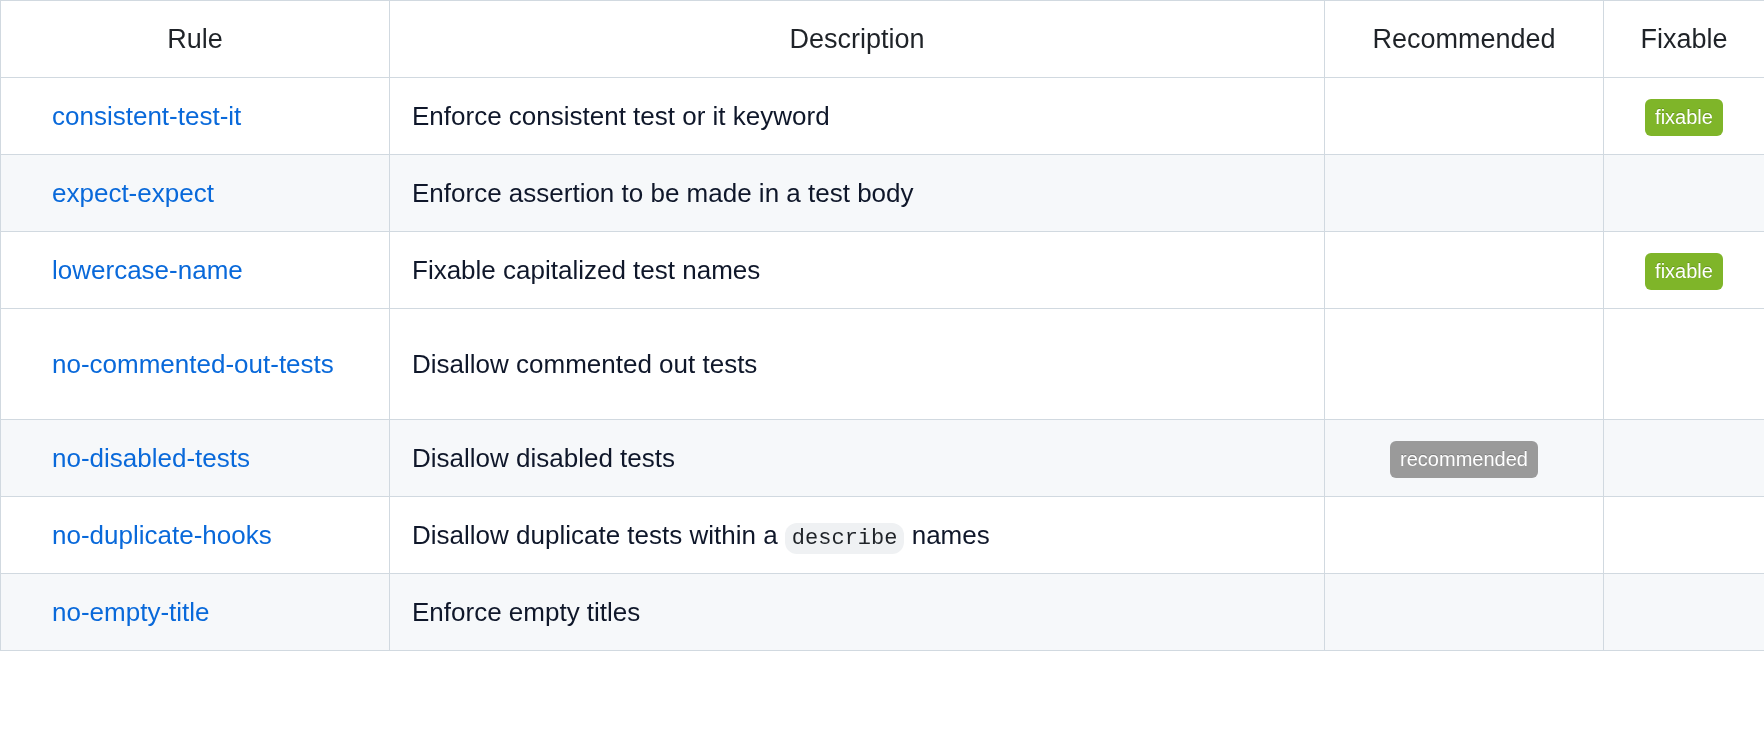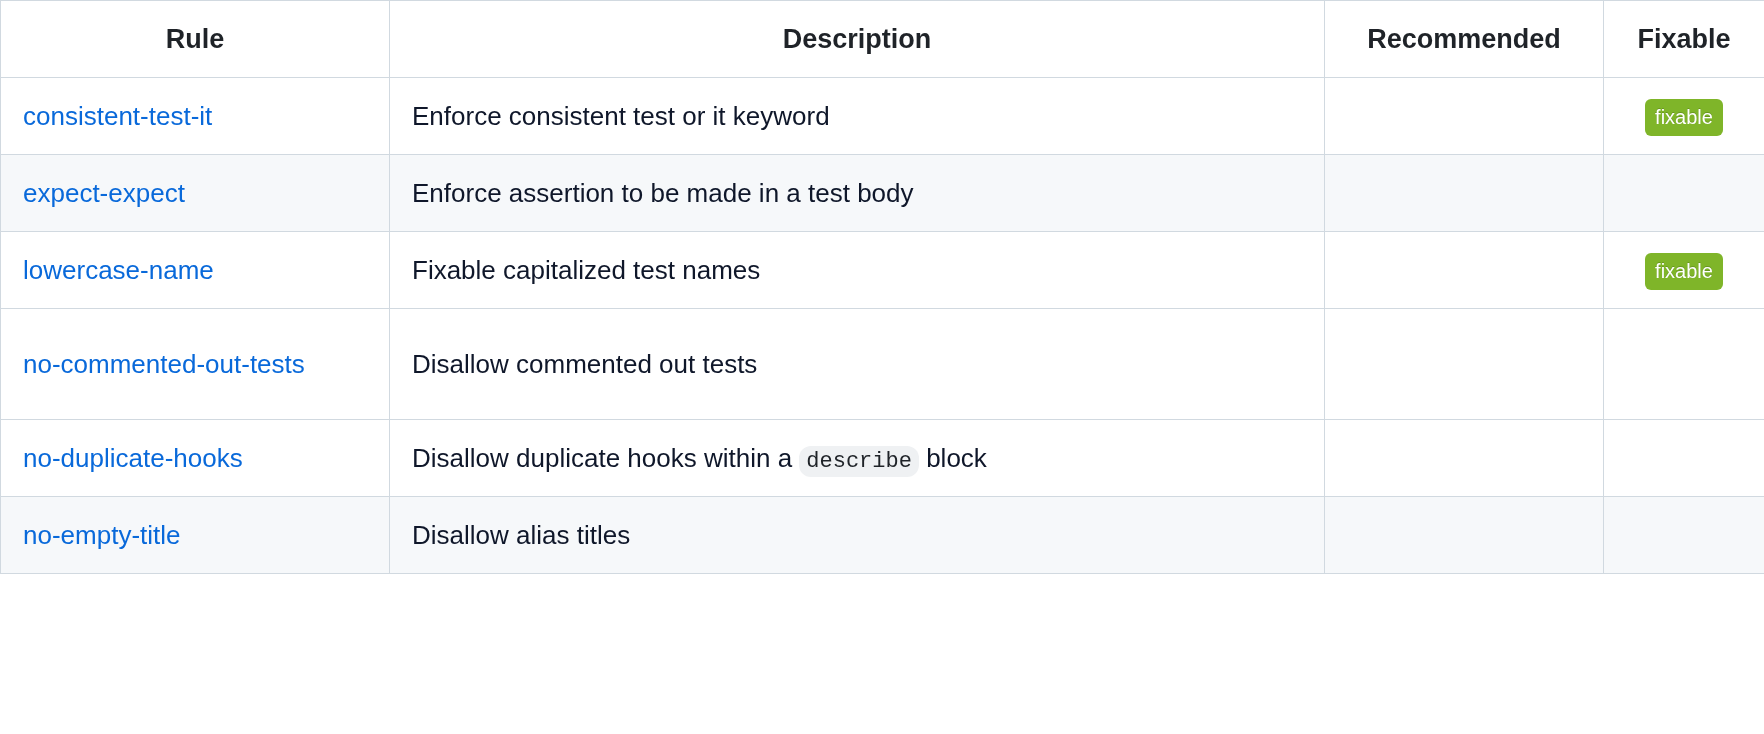--- a/index.html
+++ b/index.html
@@ -32,21 +32,21 @@
   .rules-table th,
   .rules-table td {
     border: 1px solid #d1d9e0;
     padding: 0 22px;
     vertical-align: middle;
     box-sizing: border-box;
   }
 
   .rules-table thead th {
     height: 77px;
-    font-weight: 700;
+    font-weight: 400;
     font-size: 27px;
     text-align: center;
     background: #ffffff;
     color: #1f2328;
     white-space: nowrap;
   }
 
   .rules-table tbody tr {
     background: #ffffff;
   }
@@ -70,20 +70,21 @@
   .cell-recommended,
   .cell-fixable {
     text-align: center;
   }
 
   a.rule-link {
     color: #0969da;
     text-decoration: none;
     font-size: 26px;
     word-break: break-word;
+    margin-left: 29px;
   }
 
   .desc-text {
     color: #0f172a;
   }
 
   code.inline-code {
     font-family: "Liberation Mono", "DejaVu Sans Mono", monospace;
     font-size: 22px;
     background: #eff1f3;
@@ -147,26 +148,32 @@
         <td class="cell-description"><span class="desc-text">Fixable capitalized test names</span></td>
         <td class="cell-recommended"></td>
         <td class="cell-fixable"><span class="badge badge-fixable" style="background: rgb(127, 181, 41);">fixable</span></td>
       </tr>
       <tr class="tall">
         <td class="cell-rule"><a class="rule-link" href="#">no-commented-out-tests</a></td>
         <td class="cell-description"><span class="desc-text">Disallow commented out tests</span></td>
         <td class="cell-recommended"></td>
         <td class="cell-fixable"></td>
       </tr>
+      <tr class="alt">
+        <td class="cell-rule"><a class="rule-link" href="#">no-disabled-tests</a></td>
+        <td class="cell-description"><span class="desc-text">Disallow disabled tests</span></td>
+        <td class="cell-recommended"><span class="badge badge-recommended" style="background: rgb(154, 154, 154);">recommended</span></td>
+        <td class="cell-fixable"></td>
+      </tr>
       <tr>
         <td class="cell-rule"><a class="rule-link" href="#">no-duplicate-hooks</a></td>
-        <td class="cell-description"><span class="desc-text">Disallow duplicate hooks within a </span><code class="inline-code">describe</code><span class="desc-text"> block</span></td>
+        <td class="cell-description"><span class="desc-text">Disallow duplicate tests within a </span><code class="inline-code">describe</code><span class="desc-text"> names</span></td>
         <td class="cell-recommended"></td>
         <td class="cell-fixable"></td>
       </tr>
       <tr class="alt">
         <td class="cell-rule"><a class="rule-link" href="#">no-empty-title</a></td>
-        <td class="cell-description"><span class="desc-text">Disallow alias titles</span></td>
+        <td class="cell-description"><span class="desc-text">Enforce empty titles</span></td>
         <td class="cell-recommended"></td>
         <td class="cell-fixable"></td>
       </tr>
     </tbody>
 </table>
 
 </body></html>

